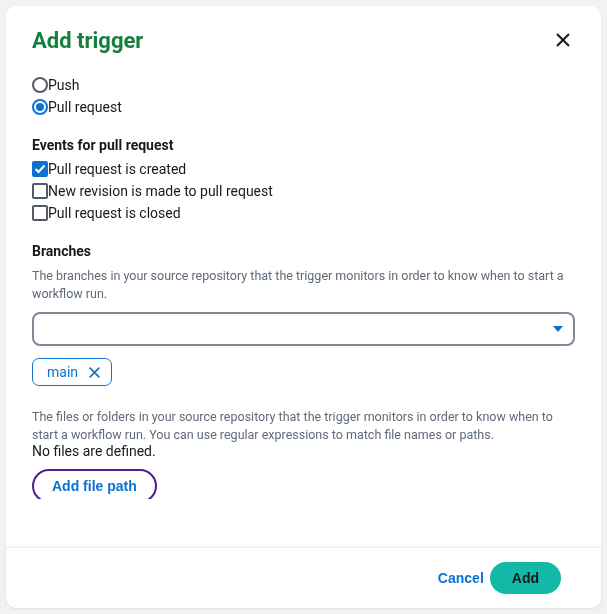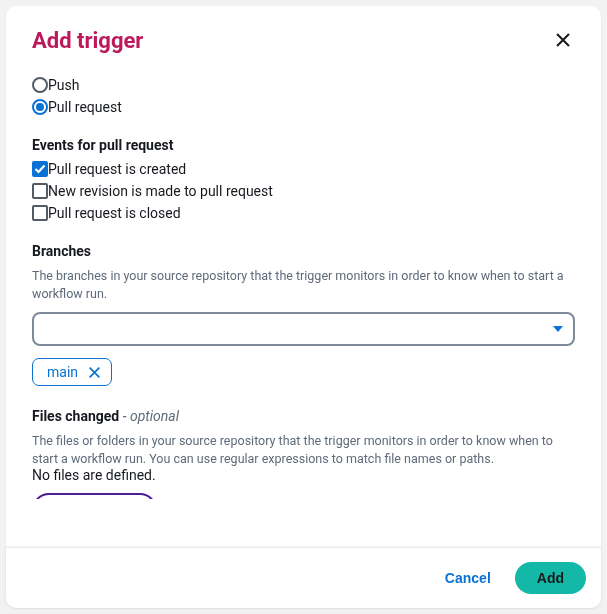--- a/index.html
+++ b/index.html
@@ -27,21 +27,21 @@
     }
     .header-row {
       display: flex;
       justify-content: space-between;
       align-items: flex-start;
       margin-bottom: 22px;
     }
     h1 {
       font-size: 22px;
       font-weight: 700;
-      color: #be185d;
+      color: #15803d;
     }
     .close-btn {
       background: none;
       border: none;
       cursor: pointer;
       padding: 4px;
       color: #16191f;
     }
     .section-label {
       font-size: 14px;
@@ -150,25 +150,24 @@
       background: #fff;
       border-radius: 20px;
       padding: 7px 18px;
       font-size: 14px;
       font-weight: 700;
       margin-top: 10px;
       cursor: pointer;
     }
     .footer {
       border-top: 1px solid #e9ebed;
-      padding: 14px 15px;
+      padding: 14px 40px;
       display: flex;
       justify-content: flex-end;
       align-items: center;
-      gap: 18px;
       box-shadow: 0 -1px 3px rgba(0,0,0,0.05);
       margin-top: 48px;
     }
     .link-btn {
       background: none;
       border: none;
       color: #0972d3;
       font-size: 14px;
       font-weight: 700;
       cursor: pointer;
@@ -244,23 +243,20 @@
         <span>main</span>
         <span class="x">
           <svg width="13" height="13" viewBox="0 0 16 16" fill="none" stroke="#0972d3" stroke-width="2">
               <path d="M2 2 L14 14 M14 2 L2 14"></path>
             </svg>
         </span>
       </div>
     </div>
 
     <div class="section-gap">
-      <div class="section-label">
-        <span>Files changed</span><span class="opt-suffix"> - optional</span>
-      </div>
       <div class="help-text">The files or folders in your source repository that the trigger monitors in order to know when to start a workflow run. You can use regular expressions to match file names or paths.</div>
       <div class="no-files">No files are defined.</div>
       <button class="outline-btn">Add file path</button>
     </div>
   </div>
 
   <div class="footer">
     <button class="link-btn">Cancel</button>
     <button class="primary-btn">Add</button>
   </div>

